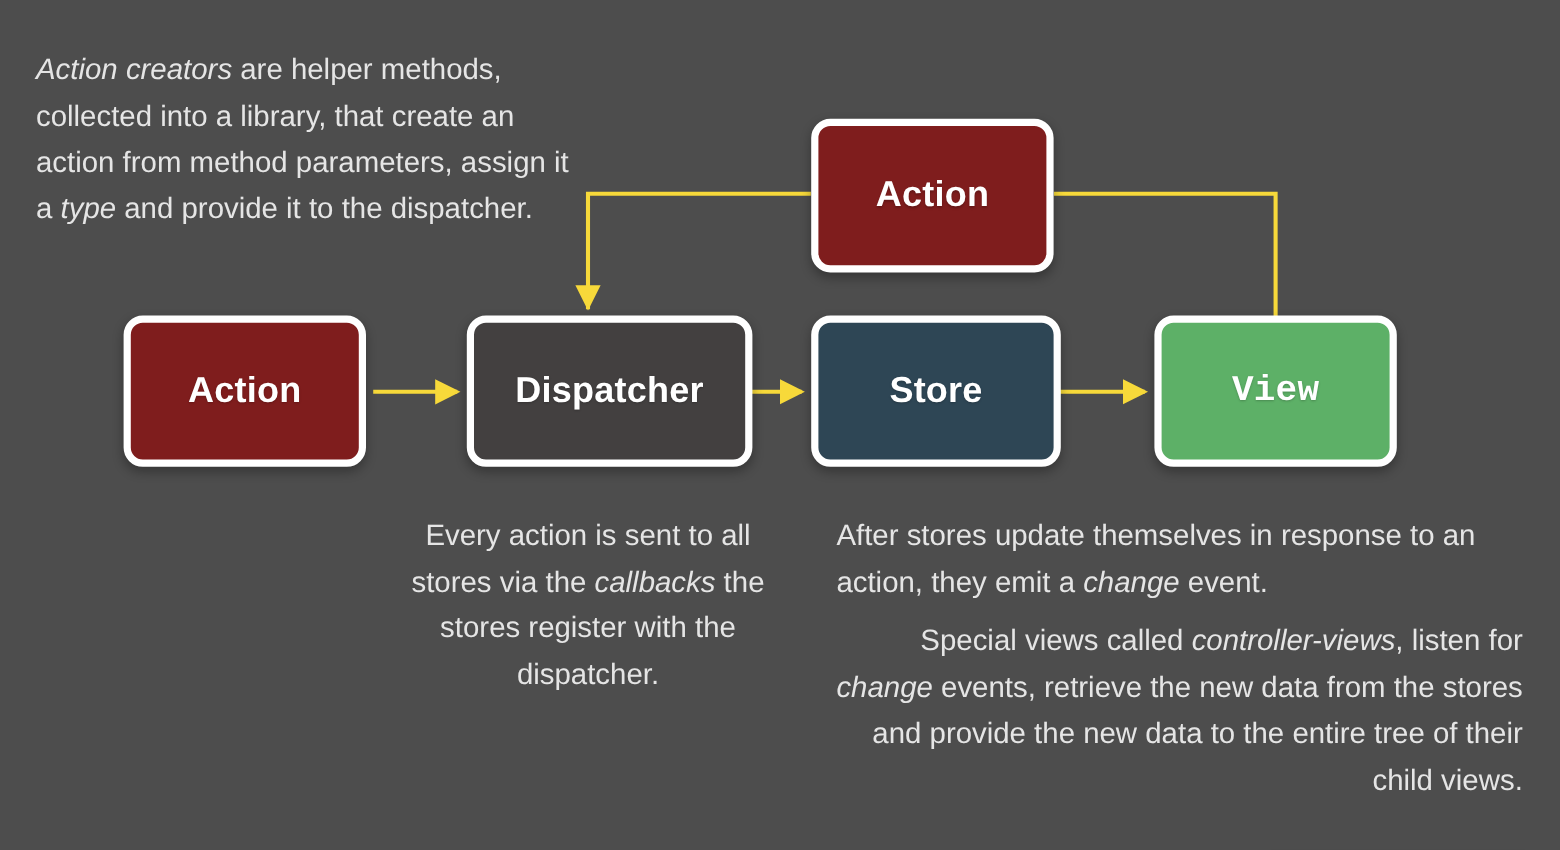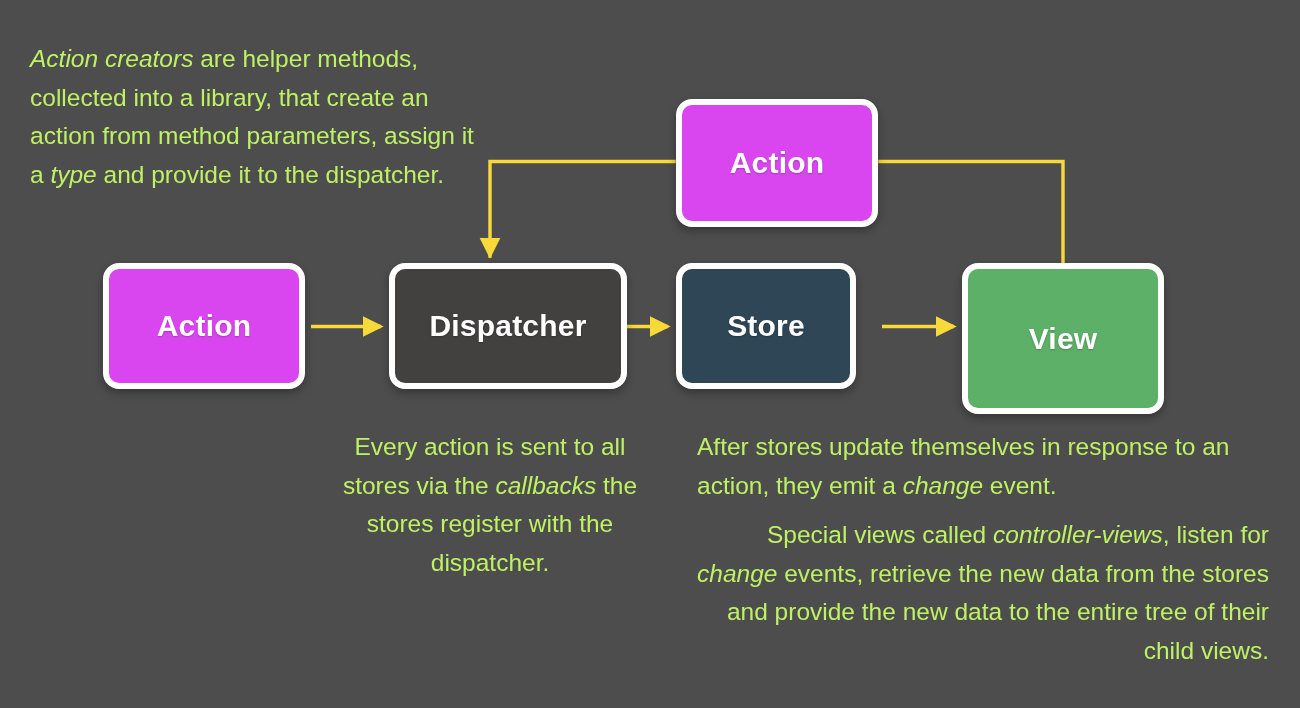--- a/index.html
+++ b/index.html
@@ -43,36 +43,36 @@
   .node-label {
     color: #ffffff;
     font-size: 30px;
     font-weight: bold;
     letter-spacing: 0.2px;
     line-height: 1;
     text-shadow: 0 1px 2px rgba(0,0,0,0.22);
     user-select: none;
   }
 
-  .node.action      { background: #d946ef; }
+  .node.action      { background: #7f1d1d; }
   .node.dispatcher  { background: #434040; }
   .node.store       { background: #2e4655; }
   .node.view        { background: #5db067; }
 
   
   #node-action-top   { left: 676px; top: 99px;  width: 202px; height: 128px; }
   #node-action-left  { left: 103px; top: 263px; width: 202px; height: 126px; }
   #node-dispatcher   { left: 389px; top: 263px; width: 238px; height: 126px; }
-  #node-store        { left: 676px; top: 263px; width: 180px; height: 126px; }
-  #node-view         { left: 962px; top: 263px; width: 202px; height: 151px; }
+  #node-store        { left: 676px; top: 263px; width: 208px; height: 126px; }
+  #node-view         { left: 962px; top: 263px; width: 202px; height: 126px; font-family: Liberation Mono, monospace; }
 
   
   .prose {
     position: absolute;
-    color: #bef264;
+    color: #e5e5e5;
     font-size: 24.5px;
     line-height: 38.5px;
     font-weight: 300;
   }
   .prose em {
     font-style: italic;
   }
   .prose p {
     margin: 0;
   }

